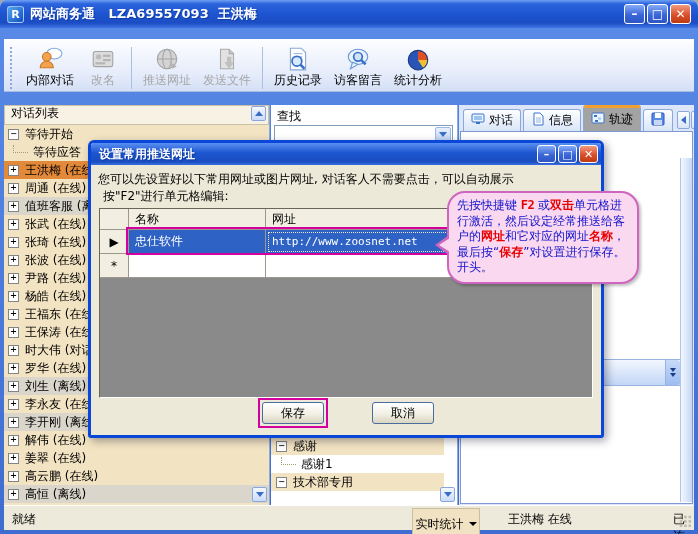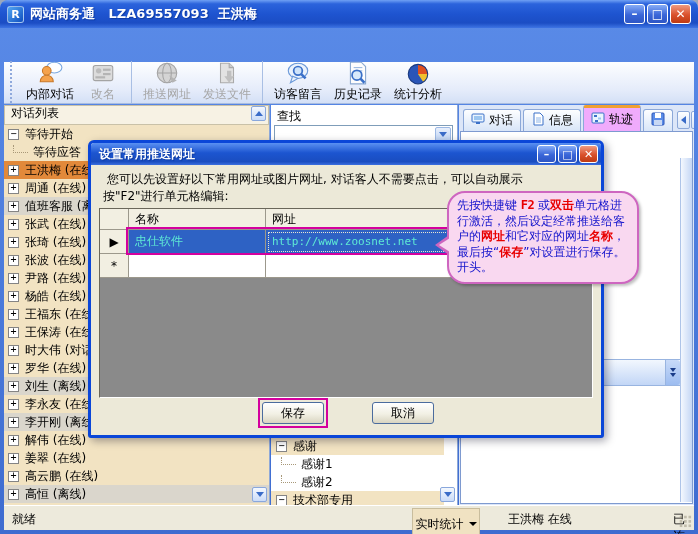--- a/index.html
+++ b/index.html
@@ -22,23 +22,23 @@
   .win-btn{width:21px;height:20px;border-radius:3px;border:1px solid #fff;color:#fff;
     display:flex;align-items:center;justify-content:center;font-size:12px;font-weight:bold;line-height:1;
     background:linear-gradient(180deg,#86ACF6,#3A66D8 55%,#2E56C4);}
   .win-btn.close{background:linear-gradient(180deg,#F09A80,#DA512C 55%,#BE3A12);}
   
   .menubar{position:absolute;left:4px;top:28px;right:4px;height:24px;background:#C8D4F2;
     display:flex;align-items:center;padding-left:4px;border-bottom:1px solid #AEBFE6;}
   .menu-item{padding:3px 11px;white-space:nowrap;cursor:default;}
   .menu-item.red{color:#E00000;}
   
-  .toolbar{position:absolute;left:4px;top:62px;right:4px;height:42px;
+  .toolbar{position:absolute;left:4px;top:39px;right:4px;height:53px;
     background:linear-gradient(180deg,#FDFEFF,#E4EBFA 70%,#D4E0F6);
-    border-bottom:1px solid #A8BCE0;display:flex;align-items:flex-end;padding:3px 2px 0 4px;}
+    border-bottom:1px solid #A8BCE0;display:flex;align-items:center;padding:3px 2px 0 4px;}
   .tb-grip{width:4px;height:42px;margin:2px 6px 0 2px;border-left:2px dotted #8FA9DC;}
   .tb-btn{display:flex;flex-direction:column;align-items:center;justify-content:flex-start;
     padding:1px 6px 0 6px;min-width:46px;}
   .tb-btn .ticon{width:26px;height:26px;}
   .tb-btn .ticon svg{width:100%;height:100%;}
   .tb-btn .tlabel{margin-top:0;white-space:nowrap;}
   .tb-btn.disabled .tlabel{color:#A6A6A6;}
   .tb-sep{width:1px;height:42px;background:#A9BFE4;margin:2px 5px 0 5px;}
   
   .left-panel{position:absolute;left:4px;top:105px;width:266px;bottom:29px;background:#F2E3C2;
@@ -69,21 +69,21 @@
   .mid-tree{position:absolute;left:0;right:13px;bottom:0;height:68px;overflow:hidden;}
   .mt-row{height:18px;display:flex;align-items:center;padding-left:5px;background:#F2E3C2;white-space:nowrap;}
   .mt-row.child{background:#fff;}
   .mid-down{position:absolute;right:2px;bottom:3px;}
   
   .right-panel{position:absolute;left:459px;top:105px;right:4px;bottom:29px;background:#DCE6F8;overflow:hidden;}
   .tab-strip{position:absolute;left:0;top:0;right:0;height:26px;display:flex;align-items:flex-end;padding-left:4px;gap:2px;}
   .tab{height:22px;display:flex;align-items:center;gap:4px;padding:0 7px;white-space:nowrap;
     background:linear-gradient(180deg,#FDFEFF,#D8E5F8);border:1px solid #8CA8D8;border-bottom:none;border-radius:3px 3px 0 0;}
   .tab svg{width:14px;height:14px;}
-  .tab.selected{height:26px;background:#f0abfc;border-top:3px solid #F0A030;}
+  .tab.selected{height:26px;background:#a3a3a3;border-top:3px solid #F0A030;}
   .tab-arrows{display:flex;align-items:center;gap:1px;margin-left:2px;height:22px;}
   .tab-arr{width:13px;height:18px;display:flex;align-items:center;justify-content:center;
     border:1px solid #8CA8D8;border-radius:2px;background:linear-gradient(180deg,#FDFEFF,#D8E5F8);}
   .arr-l{width:0;height:0;border-top:4px solid transparent;border-bottom:4px solid transparent;border-right:5px solid #3A6CC8;}
   .right-content{position:absolute;left:1px;right:1px;top:26px;bottom:1px;background:#fff;border:1px solid #7E9AD0;}
   .code-bar{position:absolute;left:0px;right:12px;top:227px;height:27px;display:flex;align-items:center;gap:6px;
     padding-left:6px;background:linear-gradient(180deg,#F2F7FE,#C2D6F6);
     border-top:1px solid #98B4E0;border-bottom:1px solid #98B4E0;}
   .code-bar svg{width:14px;height:14px;}
   .chevron-btn{position:absolute;right:0;top:0;width:15px;height:25px;border-left:1px solid #98B4E0;
@@ -95,33 +95,33 @@
   .dialog{position:absolute;left:88px;top:140px;width:516px;height:298px;z-index:10;
     border:3px solid #0A46D8;border-radius:6px 6px 3px 3px;background:#ECE9D8;box-shadow:3px 3px 8px rgba(0,0,30,.35);}
   .dlg-title{height:22px;display:flex;align-items:center;padding:0 3px 0 8px;border-radius:3px 3px 0 0;
     background:linear-gradient(180deg,#5A90F2 0%,#1C55D0 45%,#1A4DC0 85%,#3B6FE0 100%);}
   .dlg-title-text{flex:1;color:#fff;font-weight:bold;text-shadow:1px 1px 1px #0E3AA0;}
   .dlg-btn{width:19px;height:18px;border-radius:3px;border:1px solid #fff;color:#fff;margin-left:2px;
     display:flex;align-items:center;justify-content:center;font-size:11px;font-weight:bold;line-height:1;
     background:linear-gradient(180deg,#86ACF6,#3A66D8 55%,#2E56C4);}
   .dlg-btn.close{background:linear-gradient(180deg,#F09A80,#DA512C 55%,#BE3A12);}
   .dlg-body{position:absolute;left:0;right:0;top:22px;bottom:0;background:#ECE9D8;}
-  .dlg-line1{position:absolute;left:16px;top:6px;white-space:nowrap;}
+  .dlg-line1{position:absolute;left:7px;top:6px;white-space:nowrap;}
   .dlg-line2{position:absolute;left:12px;top:23px;white-space:nowrap;}
   .grid{position:absolute;left:8px;top:43px;width:494px;height:190px;background:#8A8A8A;
     border-top:1px solid #6A675A;border-left:1px solid #6A675A;border-right:1px solid #FFF;border-bottom:1px solid #FFF;overflow:hidden;}
   .g-row{display:flex;}
   .g-cell{border-right:1px solid #9C988C;border-bottom:1px solid #9C988C;background:#F2EFE2;
     display:flex;align-items:center;padding-left:6px;overflow:hidden;white-space:nowrap;}
   .g-sel{width:29px;justify-content:center;padding-left:0;}
   .g-name{width:137px;}
   .g-url{flex:1;}
   .g-h{height:21px;}
   .g-d{height:24px;}
-  .cell-sel-blue{background:#2E62C4 !important;color:#5eead4;}
+  .cell-sel-blue{background:#2E62C4 !important;color:#ffffff;}
   .url-focus{outline:1px dotted #E8E4D0;outline-offset:-3px;font-family:"DejaVu Sans Mono",monospace;font-size:11px;}
   .cell-white{background:#fff !important;}
   .magenta-row{position:absolute;left:35px;top:62px;width:470px;height:28px;border:2px solid #D4009E;z-index:3;pointer-events:none;}
   .magenta-wrap{position:absolute;left:167px;top:233px;border:2px solid #D4009E;padding:2px;}
   .xp-btn{min-width:62px;height:22px;border:1px solid #4B6C9E;border-radius:3px;padding:0 14px;font-size:12px;
     background:linear-gradient(180deg,#FFFFFF,#F2F0E4 55%,#D9D5C1);font-family:inherit;}
   .btn-cancel{position:absolute;left:281px;top:237px;}
   
   .tooltip{position:absolute;left:447px;top:191px;width:192px;z-index:20;padding:5px 6px 6px 8px;
     background:#F9D8F0;border:2px solid #CE66C0;border-radius:18px;color:#1212CC;line-height:15.5px;
@@ -195,36 +195,36 @@
         <span class="ticon"><svg viewBox="0 0 24 24">
             <path d="M6 3h8l4 4v14H6z" fill="#E2E2E2" stroke="#AAAAAA"></path>
             <path d="M14 3v4h4" fill="#CCCCCC" stroke="#AAAAAA"></path>
             <path d="M12 10v5h-2.5l4.5 6 4.5-6H16v-5z" fill="#C0C0C0"></path>
           </svg></span>
         <span class="tlabel">发送文件</span>
       </div>
       <div class="tb-sep"></div>
       <div class="tb-btn">
         <span class="ticon"><svg viewBox="0 0 24 24">
-            <ellipse cx="12" cy="10" rx="9" ry="7" fill="#EAF2FC" stroke="#6A98D8"></ellipse>
-            <path d="M7 15l-2 6 7-4z" fill="#EAF2FC" stroke="#6A98D8"></path>
-            <circle cx="12" cy="10" r="4" fill="#CFE4FA" stroke="#3A70C8" stroke-width="1.6"></circle>
-            <line x1="15" y1="13" x2="19" y2="17" stroke="#3A70C8" stroke-width="2.4"></line>
-          </svg></span>
-        <span class="tlabel">访客留言</span>
-      </div>
-      <div class="tb-btn">
-        <span class="ticon"><svg viewBox="0 0 24 24">
             <path d="M5 2h10l4 4v16H5z" fill="#FDFDFD" stroke="#8AA8D0"></path>
             <line x1="8" y1="7" x2="16" y2="7" stroke="#9AB8E0"></line>
             <line x1="8" y1="10" x2="16" y2="10" stroke="#9AB8E0"></line>
             <circle cx="11" cy="14" r="4.5" fill="#D8EAFB" stroke="#3A70C8" stroke-width="1.6"></circle>
             <line x1="14" y1="17" x2="18" y2="21" stroke="#3A70C8" stroke-width="2.4"></line>
           </svg></span>
         <span class="tlabel">历史记录</span>
+      </div>
+      <div class="tb-btn">
+        <span class="ticon"><svg viewBox="0 0 24 24">
+            <ellipse cx="12" cy="10" rx="9" ry="7" fill="#EAF2FC" stroke="#6A98D8"></ellipse>
+            <path d="M7 15l-2 6 7-4z" fill="#EAF2FC" stroke="#6A98D8"></path>
+            <circle cx="12" cy="10" r="4" fill="#CFE4FA" stroke="#3A70C8" stroke-width="1.6"></circle>
+            <line x1="15" y1="13" x2="19" y2="17" stroke="#3A70C8" stroke-width="2.4"></line>
+          </svg></span>
+        <span class="tlabel">访客留言</span>
       </div>
       <div class="tb-btn">
         <span class="ticon"><svg viewBox="0 0 24 24">
             <circle cx="12" cy="13" r="9" fill="#2A55B8"></circle>
             <path d="M12 13 L12 4 A9 9 0 0 1 21 13 Z" fill="#E05020"></path>
             <path d="M12 13 L21 13 A9 9 0 0 1 17 20.5 Z" fill="#F0C030"></path>
             <circle cx="12" cy="13" r="9" fill="none" stroke="#18387E"></circle>
           </svg></span>
         <span class="tlabel">统计分析</span>
       </div>
@@ -337,24 +337,20 @@
         </span>
     </div>
     <div class="mid-tree" id="midtree">
         <div class="mt-row">
           <span class="expand-box">−</span>
           <span>感谢</span>
         </div>
         <div class="mt-row child">
           <span class="tree-l"></span>
           <span>感谢1</span>
-        </div>
-        <div class="mt-row child">
-          <span class="tree-l"></span>
-          <span>感谢2</span>
         </div>
         <div class="mt-row">
           <span class="expand-box">−</span>
           <span>技术部专用</span>
         </div>
       </div>
     <span class="scroll-btn mid-down">
         <span class="arr-dn"></span>
       </span>
   </div>

